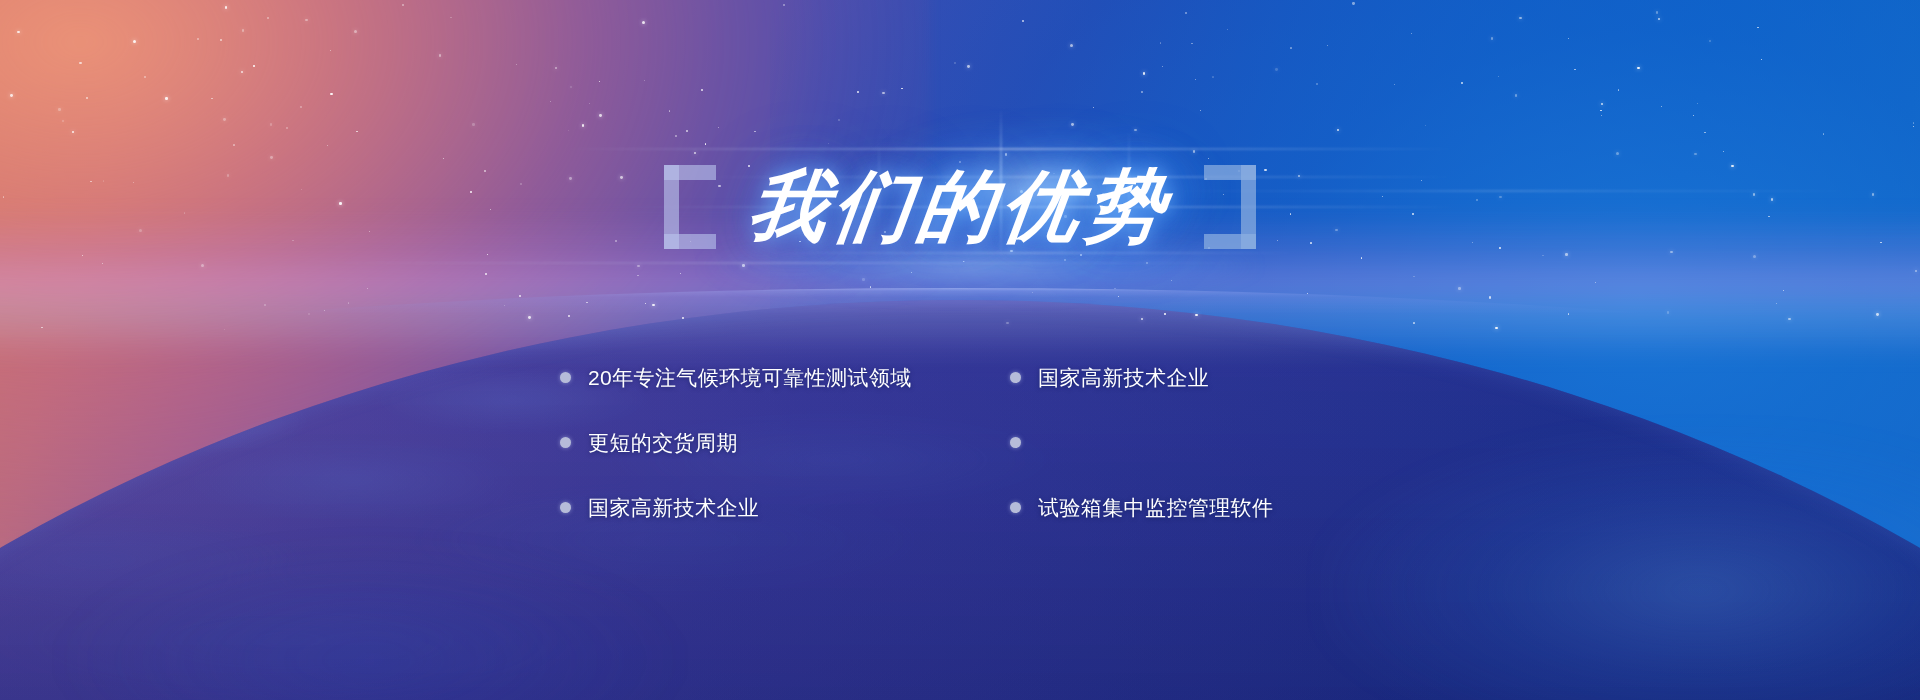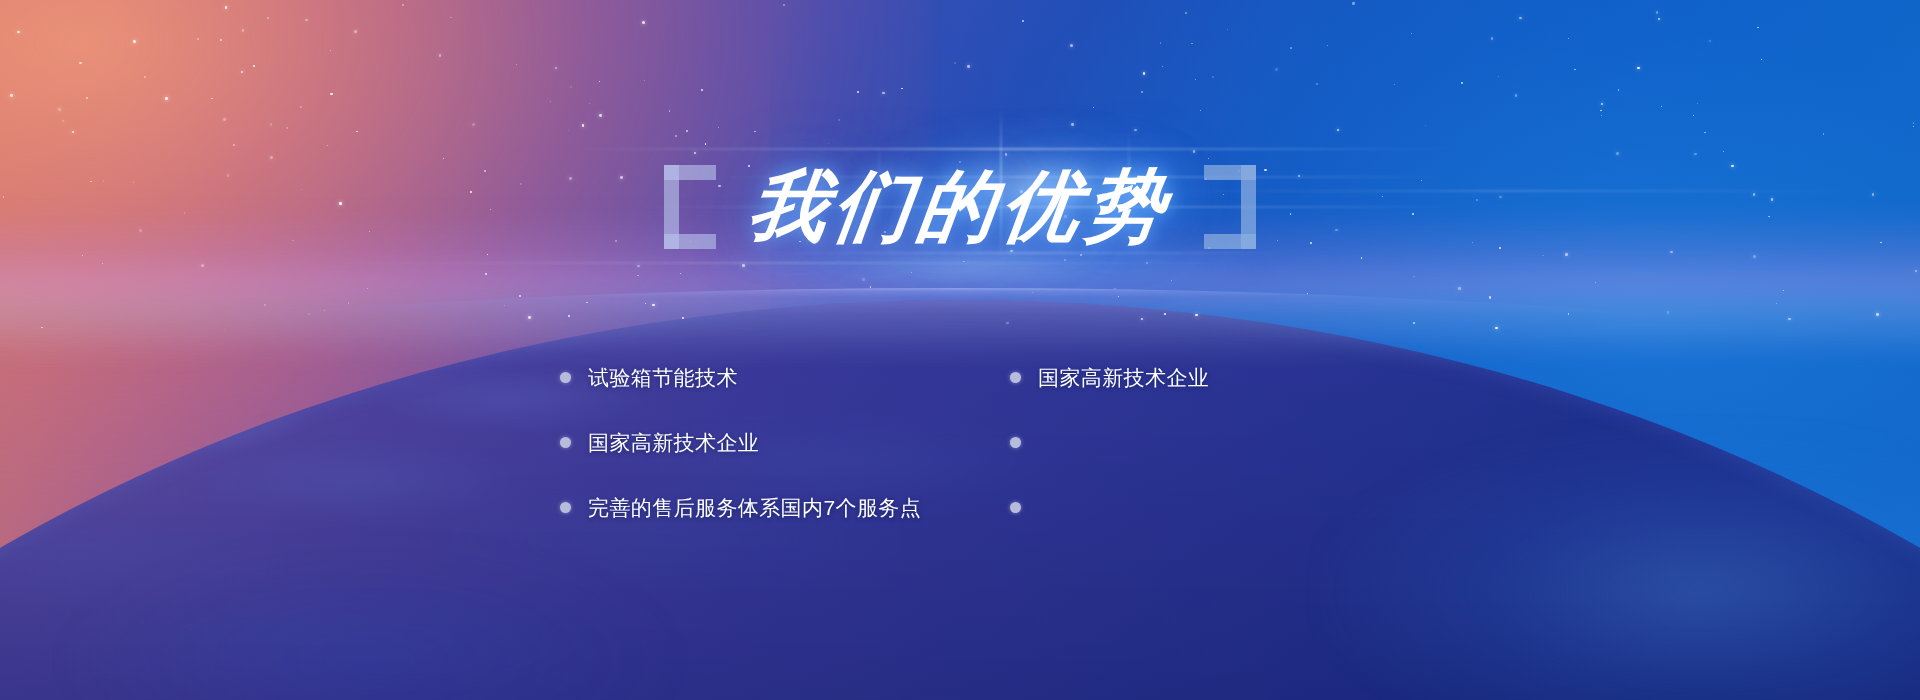--- a/index.html
+++ b/index.html
@@ -585,39 +585,40 @@
     <div class="bracket right">
       <div class="foot"></div>
     </div>
   </div>
 
   <div class="lists">
 
     <div class="col left">
       <div class="bullet-row">
         <span class="dot"></span>
-        <span class="bullet-text">试验箱节能技术</span>
+        <span class="bullet-text">20年专注气候环境可靠性测试领域</span>
+      </div>
+      <div class="bullet-row">
+        <span class="dot"></span>
+        <span class="bullet-text">更短的交货周期</span>
       </div>
       <div class="bullet-row">
         <span class="dot"></span>
         <span class="bullet-text">国家高新技术企业</span>
-      </div>
-      <div class="bullet-row">
-        <span class="dot"></span>
-        <span class="bullet-text">完善的售后服务体系国内7个服务点</span>
       </div>
     </div>
 
     <div class="col right">
       <div class="bullet-row">
         <span class="dot"></span>
         <span class="bullet-text">国家高新技术企业</span>
       </div>
       <div class="bullet-row">
         <span class="dot"></span>
       </div>
       <div class="bullet-row">
         <span class="dot"></span>
+        <span class="bullet-text">试验箱集中监控管理软件</span>
       </div>
     </div>
 
   </div>
 </div>
 
 </body></html>

